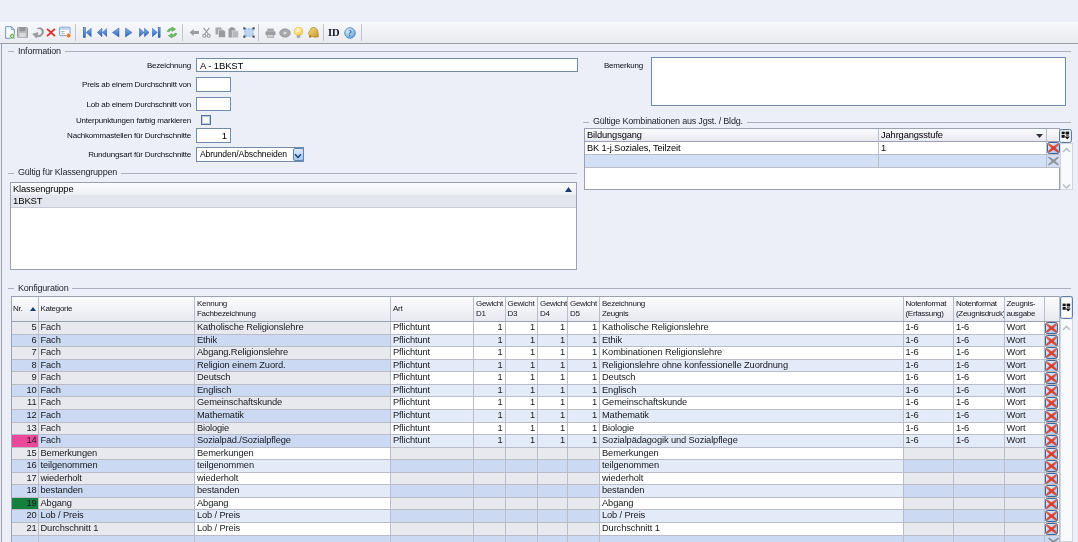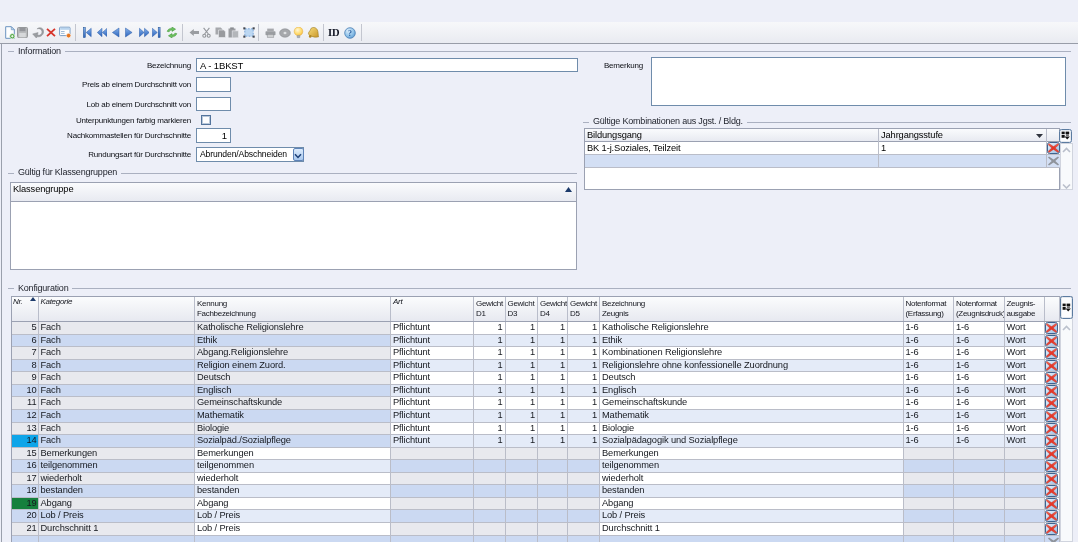--- a/index.html
+++ b/index.html
@@ -25,21 +25,21 @@
 .lbl { position:absolute; font-size:8px; letter-spacing:-0.2px; color:#0c0e14; white-space:nowrap; text-align:right; }
 .inp { position:absolute; background:#fff; border:1px solid #6f8cab; font-size:9.5px; letter-spacing:-0.12px; padding:0 3px; line-height:13px; color:#000; }
 
 .thead { position:absolute; background:linear-gradient(#fafbfd,#e8eaf1); border:1px solid #9ba1b2; display:flex; }
 .thead .cc { border-bottom:none; }
 .gbtn { position:absolute; width:13px; background:#fcfdfe; border:1px solid #5b7ba0; border-radius:2.5px; display:flex; align-items:center; justify-content:center; box-shadow:inset 0 0 0 1px #e4e9f0; }
 
 #ktab { position:absolute; left:11px; top:296px; width:1048.5px; height:246px; background:#fff; border-left:1px solid #9ba1b2; }
 #khead { position:absolute; left:11px; top:296px; width:1048.5px; height:26px; background:linear-gradient(#fbfcfd,#e7e9f0); border-top:1px solid #9ba1b2; border-bottom:1px solid #9ba1b2; display:flex; }
 .kh { flex:none; border-right:1px solid #b9bdca; font-size:8px; letter-spacing:-0.3px; line-height:10.3px; padding:1.5px 0 0 2px; color:#14161e; overflow:hidden; white-space:nowrap; }
-.kh.vc { display:flex; padding-top:0;font-style:italic; }
+.kh.vc { display:flex; align-items:center; padding-top:0; }
 .krow { position:absolute; left:11px; width:1048.5px; height:12.57px; display:flex; }
 .kc { flex:none; height:12.57px; border-right:1px solid #babdc8; border-bottom:1px solid #babdc8; font-size:9.3px; letter-spacing:-0.12px; line-height:11.5px; padding:0 2px; overflow:hidden; white-space:nowrap; color:#15181e; }
 .kc.tr { text-align:right; }
 .kc.nr { text-align:right; padding-right:1px; }
 .kc.tc { text-align:center; padding:0; }
 .rx { width:13px; height:12px; display:block; margin:0 auto; }
 
 .scrollv { position:absolute; background:#f8fafc; border:1px solid #d0d4de; }
 
 .crow { position:absolute; display:flex; height:13px; }
@@ -302,20 +302,21 @@
 <div class="fline" style="left:8px;top:172.5px;width:569px;"></div>
 <div class="legend" style="left:14px;top:167px;">Gültig für Klassengruppen</div>
 <div style="position:absolute;left:10px;top:182px;width:567px;height:88px;background:#fff;border:1px solid #9ba1b2;"></div>
 <div class="thead" style="left:10px;top:182px;width:567px;height:20px;">
   <div class="cc" style="width:566px;border-right:none;line-height:12px;">Klassengruppe
    <svg width="7" height="5" viewBox="0 0 7 5" style="position:absolute;right:4px;top:4px;">
           <path d="M3.5 0 L7 5 L0 5 Z" fill="#1c3a6b"></path>
         </svg>
   </div>
 </div>
+<div style="position:absolute;left:11px;top:195px;width:565px;height:12.5px;background:#e4e6ef;border-bottom:1px solid #c6cad4;font-size:9.5px;letter-spacing:-0.12px;line-height:12px;padding:0 2px;">1BKST</div>
 
 <div class="fline" style="left:8px;top:288px;width:1063px;"></div>
 <div class="legend" style="left:14px;top:283px;">Konfiguration</div>
 
 <div id="ktab"></div>
 <div id="khead">
       <div class="kh vc" style="width:27.5px">
         <span>Nr.</span>
         <svg width="6" height="4" viewBox="0 0 6 4" style="margin:0 2px 0 auto">
           <path d="M3 0 L6 4 L0 4 Z" fill="#1c3a6b"></path>
@@ -616,21 +617,21 @@
               <stop offset="0.5" stop-color="#e63325"></stop>
               <stop offset="1" stop-color="#e8503f"></stop>
             </linearGradient>
           </defs>
           <rect x="0.5" y="0.5" width="12" height="11" rx="2" fill="url(#bgx)" stroke="#3f648f"></rect>
           <path d="M2 1.4 L6.5 4.6 L11 1.4 L12 2.6 L8.3 6 L12 9.4 L11 10.6 L6.5 7.4 L2 10.6 L1 9.4 L4.7 6 L1 2.6 Z" fill="url(#xg)" stroke="#b01c0e" stroke-width="0.3"></path>
         </svg>
       </div>
     </div>
 <div class="krow" style="top:435.08px">
-      <div class="kc nr" style="width:27.5px;background:#0ea5e9">14</div>
+      <div class="kc nr" style="width:27.5px;background:#ec4899">14</div>
       <div class="kc " style="width:156.5px;background:#cbd9f2">Fach</div>
       <div class="kc " style="width:196px;background:#cbd9f2">Sozialpäd./Sozialpflege</div>
       <div class="kc " style="width:83px;background:#e4ebf8">Pflichtunt</div>
       <div class="kc tr" style="width:31.5px;background:#e4ebf8">1</div>
       <div class="kc tr" style="width:32.5px;background:#e4ebf8">1</div>
       <div class="kc tr" style="width:30px;background:#e4ebf8">1</div>
       <div class="kc tr" style="width:32px;background:#e4ebf8">1</div>
       <div class="kc " style="width:303.5px;background:#e4ebf8">Sozialpädagogik und Sozialpflege</div>
       <div class="kc " style="width:50.5px;background:#e4ebf8">1-6</div>
       <div class="kc " style="width:50.5px;background:#e4ebf8">1-6</div>

